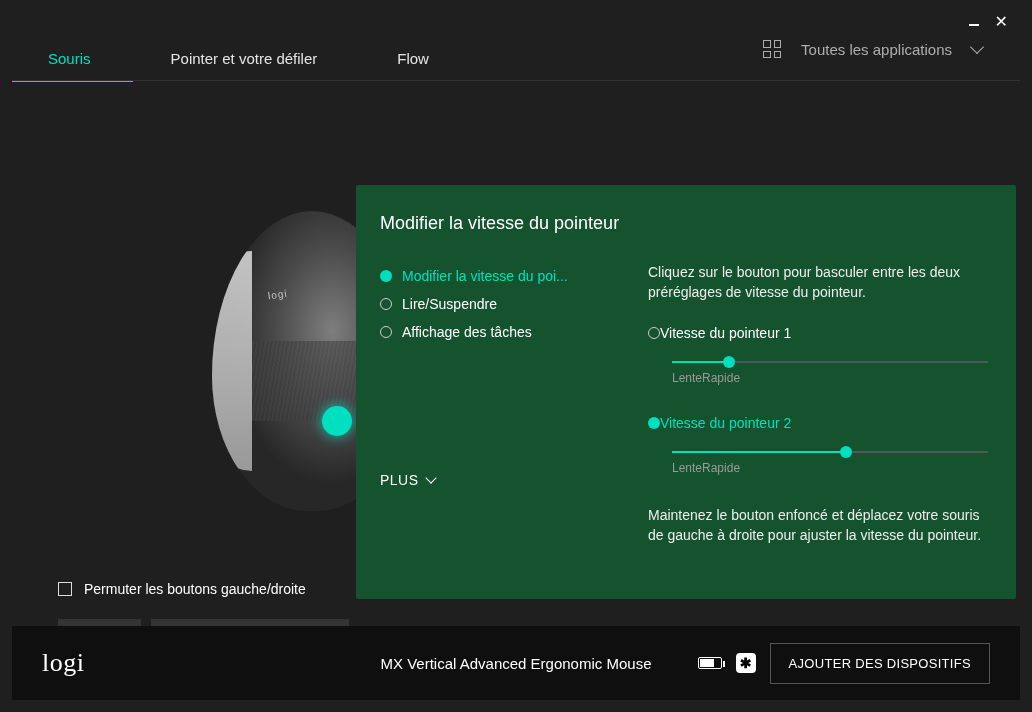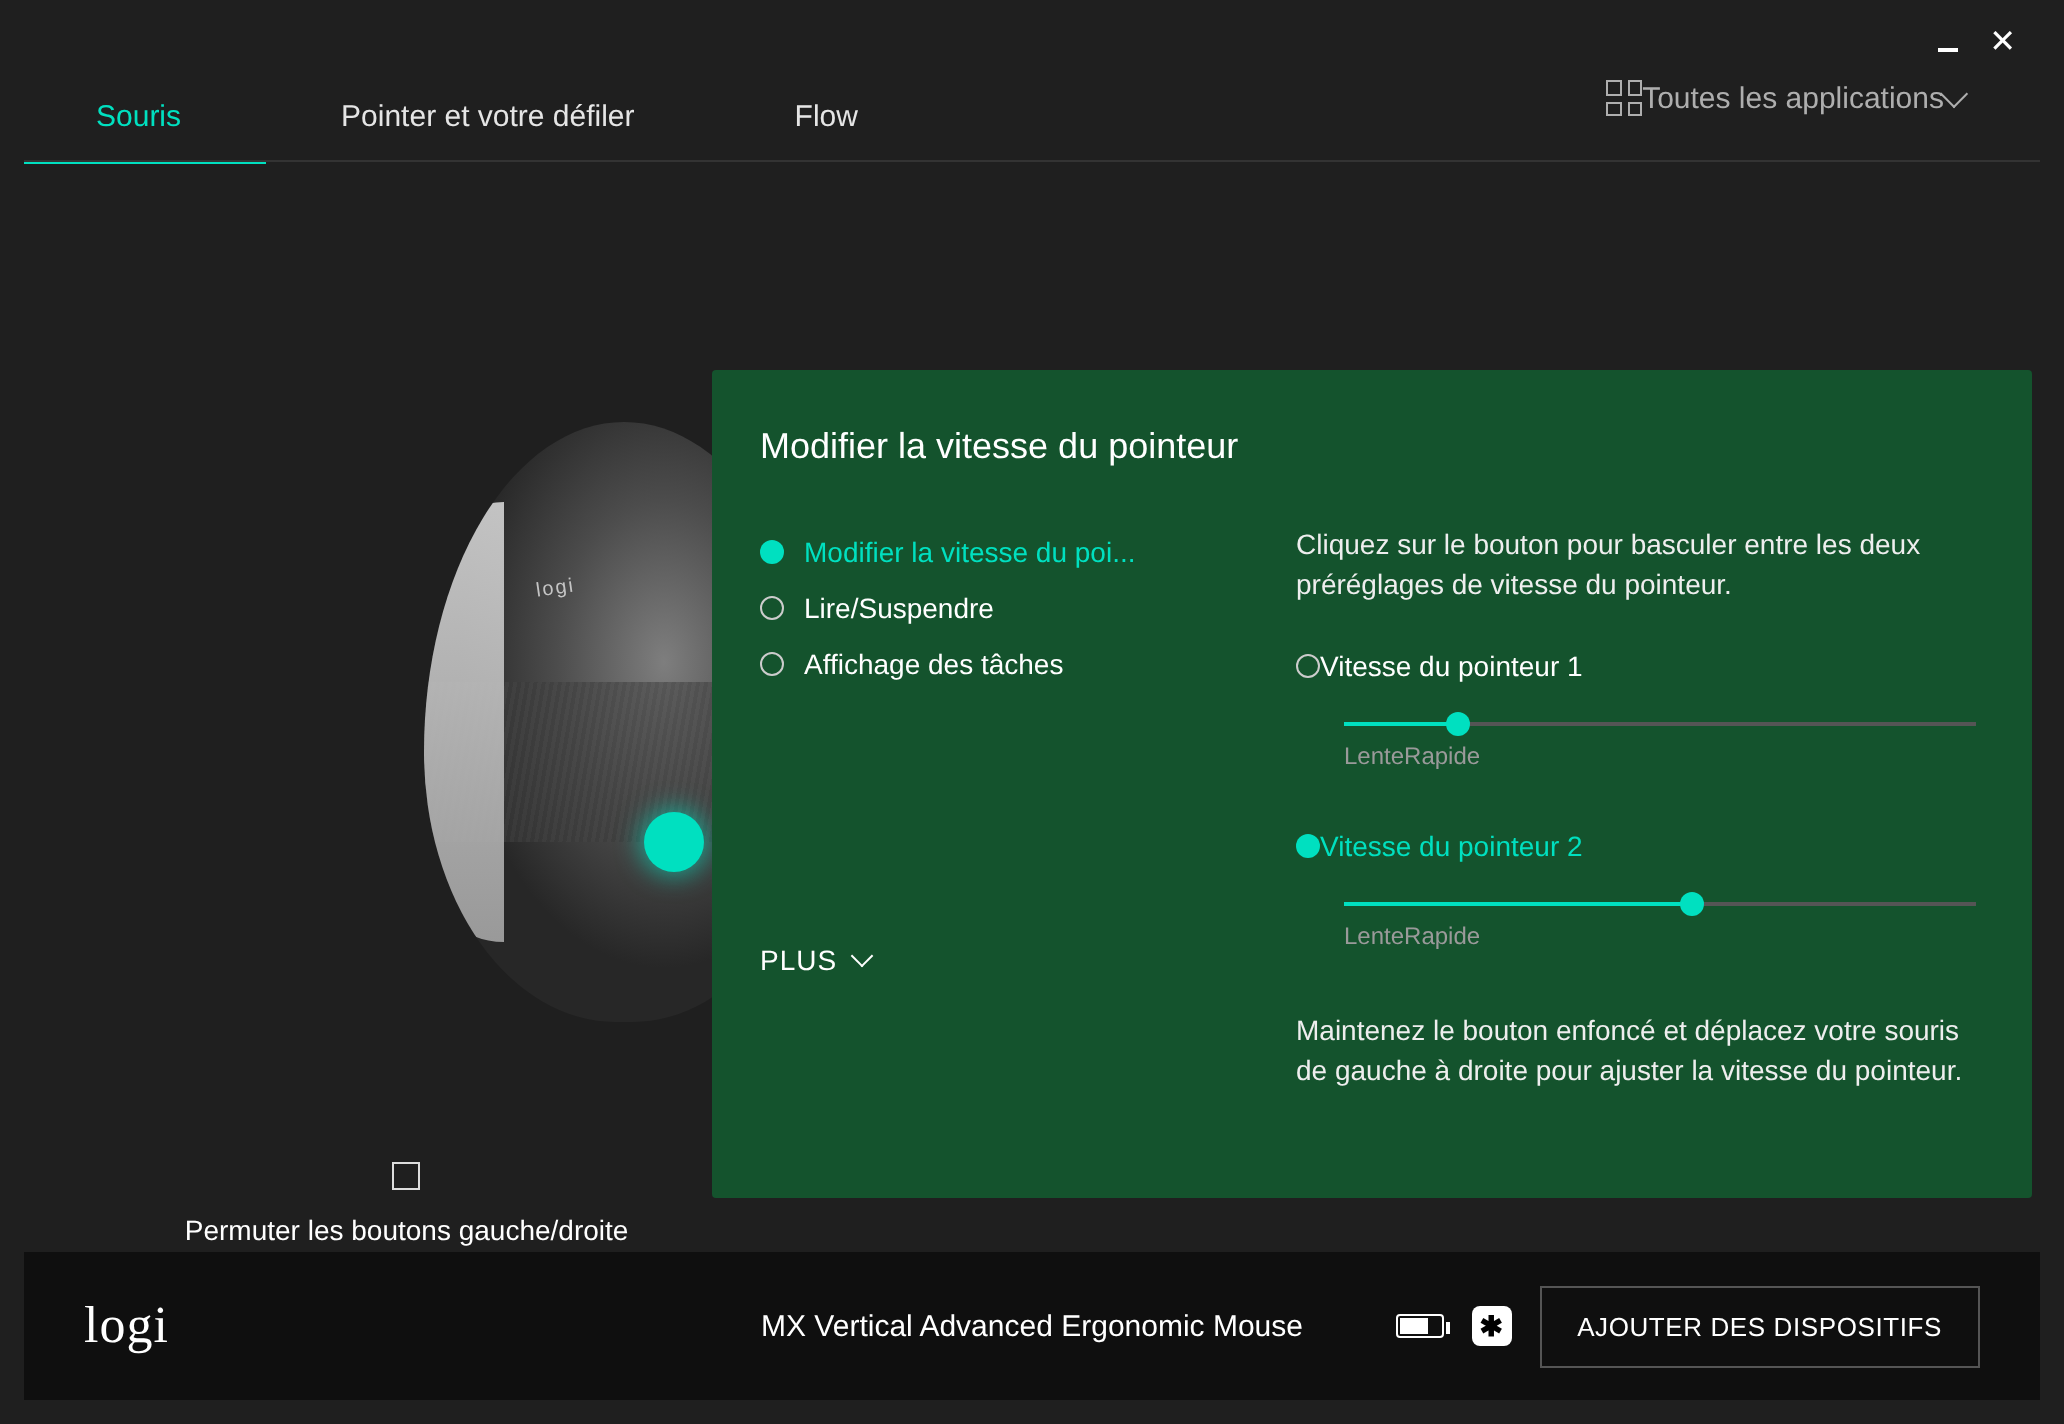--- a/index.html
+++ b/index.html
@@ -13,21 +13,21 @@
   .window-close { font-size: 16px; line-height: 1; cursor: pointer; color: #fff; }
 
   .topbar { display: flex; align-items: flex-start; margin-top: 28px; padding: 0 38px 0 36px; }
   .tabs { display: flex; gap: 0; }
   .tab { padding: 10px 0 14px; margin-right: 80px; font-size: 15px; color: #e5e5e5; cursor: pointer; position: relative; }
   .tab.active { color: #00e0c0; }
   .tab.active::after { content: ""; position: absolute; left: -36px; right: -42px; bottom: -1px; height: 2px; background: #00e0c0; }
   .tabs-row { position: relative; }
   .tabs-row::after { content:""; position:absolute; left:0; right:0; bottom:0; height:1px; background:#333; }
 
-  .app-switch { margin-left: auto; display: flex; align-items: center; gap: 0; color: #aeaeae; font-size: 15px; cursor: pointer; }
+  .app-switch { margin-left: auto; display: flex; align-items: center; gap: 20px; color: #aeaeae; font-size: 15px; cursor: pointer; }
   .grid-icon { display: grid; grid-template-columns: 1fr 1fr; grid-template-rows: 1fr 1fr; gap: 3px; width: 18px; height: 18px; }
   .grid-icon span { border: 1.5px solid #aeaeae; }
   .chevron-down { width: 10px; height: 10px; border-right: 1.5px solid #aeaeae; border-bottom: 1.5px solid #aeaeae; transform: rotate(45deg); margin-top: -4px; }
 
   .content { position: relative; padding: 0 26px; }
 
   .mouse-area { position: absolute; left: 200px; top: 130px; width: 230px; height: 320px; }
   .mouse-body {
     position: absolute; left: 0; top: 0; width: 200px; height: 300px;
     background: radial-gradient(ellipse 120px 180px at 60% 40%, #7e7e7e 0%, #4c4c4c 45%, #272727 85%);
@@ -64,21 +64,21 @@
   .speed-row { margin-bottom: 20px; display:flex; align-items:center; gap:0; font-size:14px; cursor:pointer; }
   .speed-row.active { color:#00e0c0; }
   .slider-wrap { position: relative; margin-left: 24px; margin-right: 4px; }
   .slider-track { height: 2px; background: #555; position: relative; }
   .slider-fill { position: absolute; left: 0; top: 0; bottom: 0; background: #00e0c0; }
   .slider-thumb { position: absolute; top: -5px; width: 12px; height: 12px; background: #00e0c0; border-radius: 50%; transform: translateX(-50%); cursor: grab; }
   .slider-labels { display: flex; font-size: 12px; color: #9a9a9a; margin-top: 8px; }
   .slider-block { margin-bottom: 30px; }
 
   .left-controls { position: absolute; left: 46px; top: 500px; }
-  .checkbox-row { display: flex; align-items: center; gap: 12px; font-size: 14px; cursor: pointer; flex-direction: column; }
+  .checkbox-row { display: flex; align-items: center; gap: 12px; font-size: 14px; cursor: pointer; }
   .checkbox-box { width: 14px; height: 14px; border: 1.5px solid #ddd; }
   .button-row { display: flex; gap: 10px; margin-top: 22px; }
   .gray-btn { background: #343434; color: #fff; font-size: 13px; padding: 12px 24px; border: none; cursor: pointer; letter-spacing: 0.3px; }
 
   .footer { position: absolute; left: 12px; right: 12px; bottom: 12px; height: 74px; background: #0f0f0f; display: flex; align-items: center; padding: 0 30px; }
   .logo { font-family: Georgia, serif; font-size: 26px; letter-spacing: 0.5px; }
   .device-name { position: absolute; left: 50%; transform: translateX(-50%); font-size: 15px; }
   .footer-right { margin-left: auto; display: flex; align-items: center; gap: 14px; }
   .battery-icon { width: 24px; height: 12px; border: 1.5px solid #fff; border-radius: 2px; position: relative; }
   .battery-icon::after { content:""; position:absolute; right:-4px; top:3px; width:2px; height:6px; background:#fff; }

